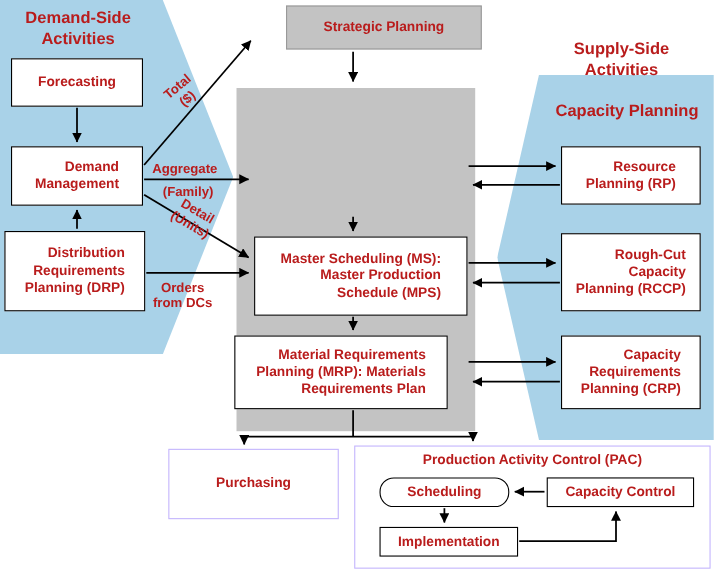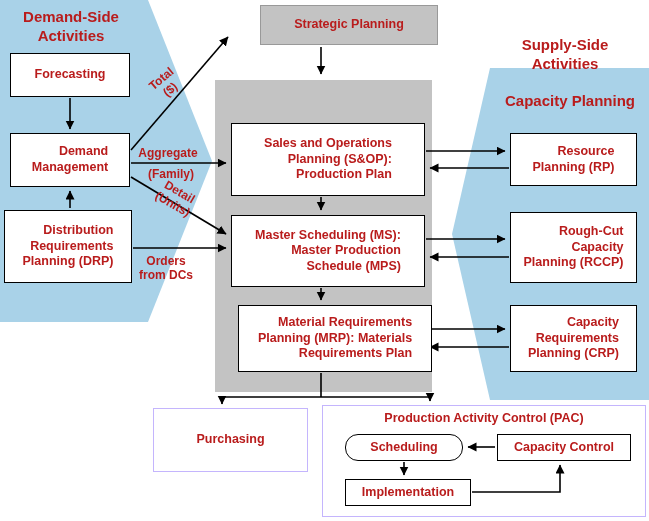--- a/index.html
+++ b/index.html
@@ -102,27 +102,24 @@
 ($)</div>
   <div class="lbl z6" style="left:133px; top:146px; width:70px;">Aggregate</div>
   <div class="lbl z6" style="left:136px; top:167px; width:70px;">(Family)</div>
   <div class="lbl z6" style="left:146px; top:184px; width:60px; transform:rotate(30deg);">Detail
 (Units)</div>
   <div class="lbl z6" style="left:134px; top:254px; width:64px;">Orders
 from DCs</div>
 
   <div class="box grayfill z6" style="left:232px; top:5px; width:178px; height:40px; border:1px solid #999;margin-left:28px;">Strategic Planning</div>
 
-  <div class="box white z6" style="left:231px; top:123px; width:194px; height:73px;">Sales and Operations
-Planning (S&amp;OP):
-Production Plan</div>
   <div class="box white z6" style="left:231px; top:215px; width:194px; height:72px;">Master Scheduling (MS):
 Master Production
 Schedule (MPS)</div>
-  <div class="box white z6" style="left:238px; top:305px; width:194px; height:67px;">Material Requirements
+  <div class="box white z6" style="left:213px; top:305px; width:194px; height:67px;">Material Requirements
 Planning (MRP): Materials
 Requirements Plan</div>
 
   <div class="box white z6" style="left:510px; top:133px; width:127px; height:53px;">Resource
 Planning (RP)</div>
   <div class="box white z6" style="left:510px; top:212px; width:127px; height:71px;">Rough-Cut
 Capacity
 Planning (RCCP)</div>
   <div class="box white z6" style="left:510px; top:305px; width:127px; height:67px;">Capacity
 Requirements

